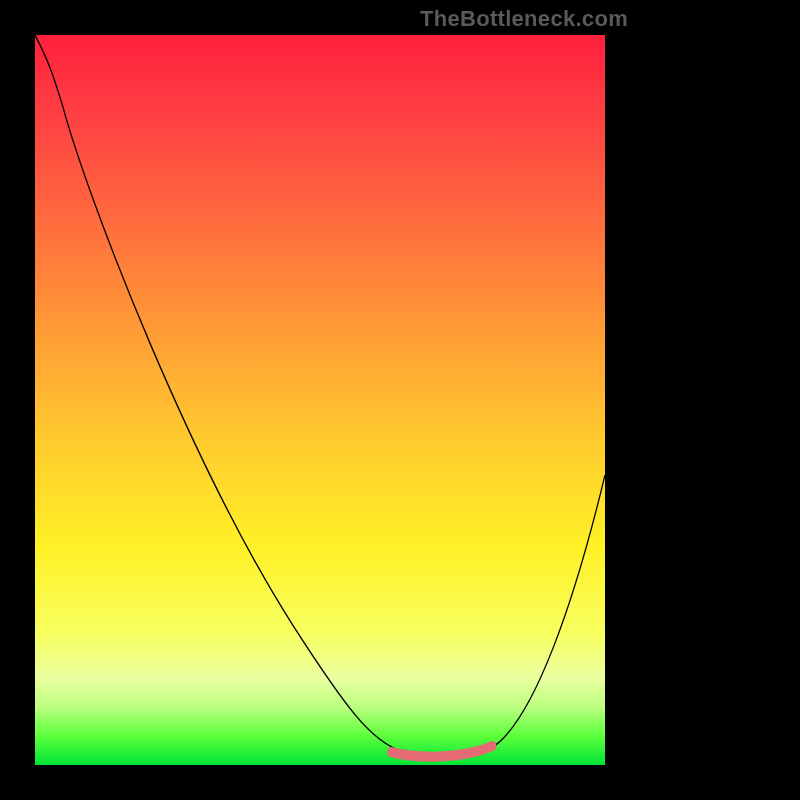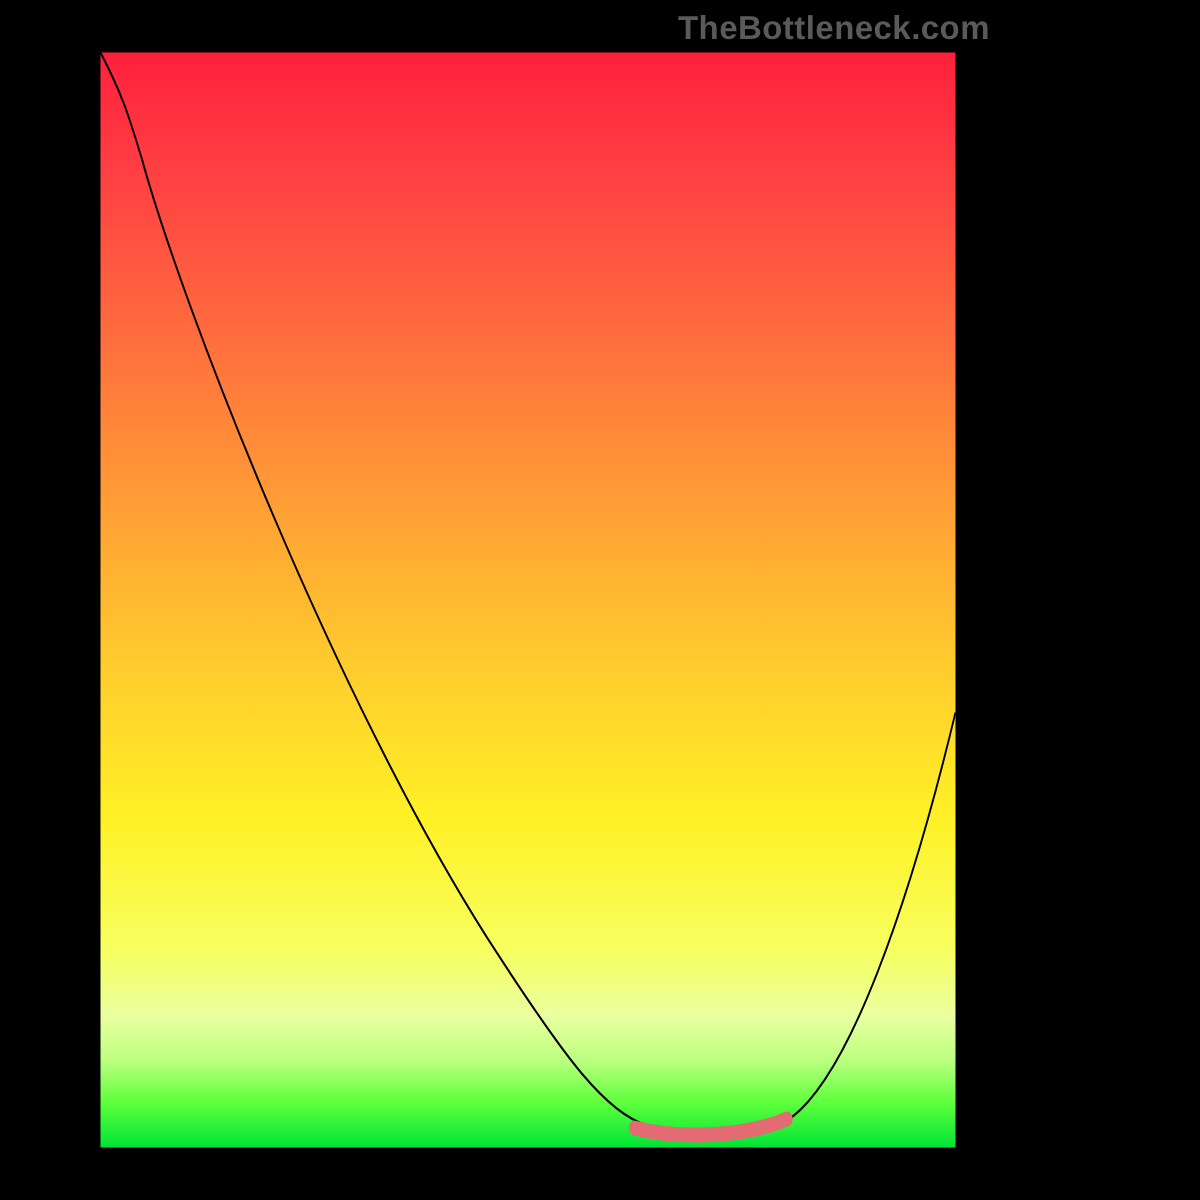--- a/index.html
+++ b/index.html
@@ -8,21 +8,20 @@
     width: 800px;
     height: 800px;
     background: #000;
     font-family: Arial, Helvetica, sans-serif;
     overflow: hidden;
   }
   .wrap {
     position: relative;
     width: 640px;
     height: 800px;
-    margin-left: 32px;
   }
   .blackframe {
     position: absolute;
     inset: 0;
     background: #000;
   }
   .attribution {
     position: absolute;
     top: 6px;
     right: 12px;

